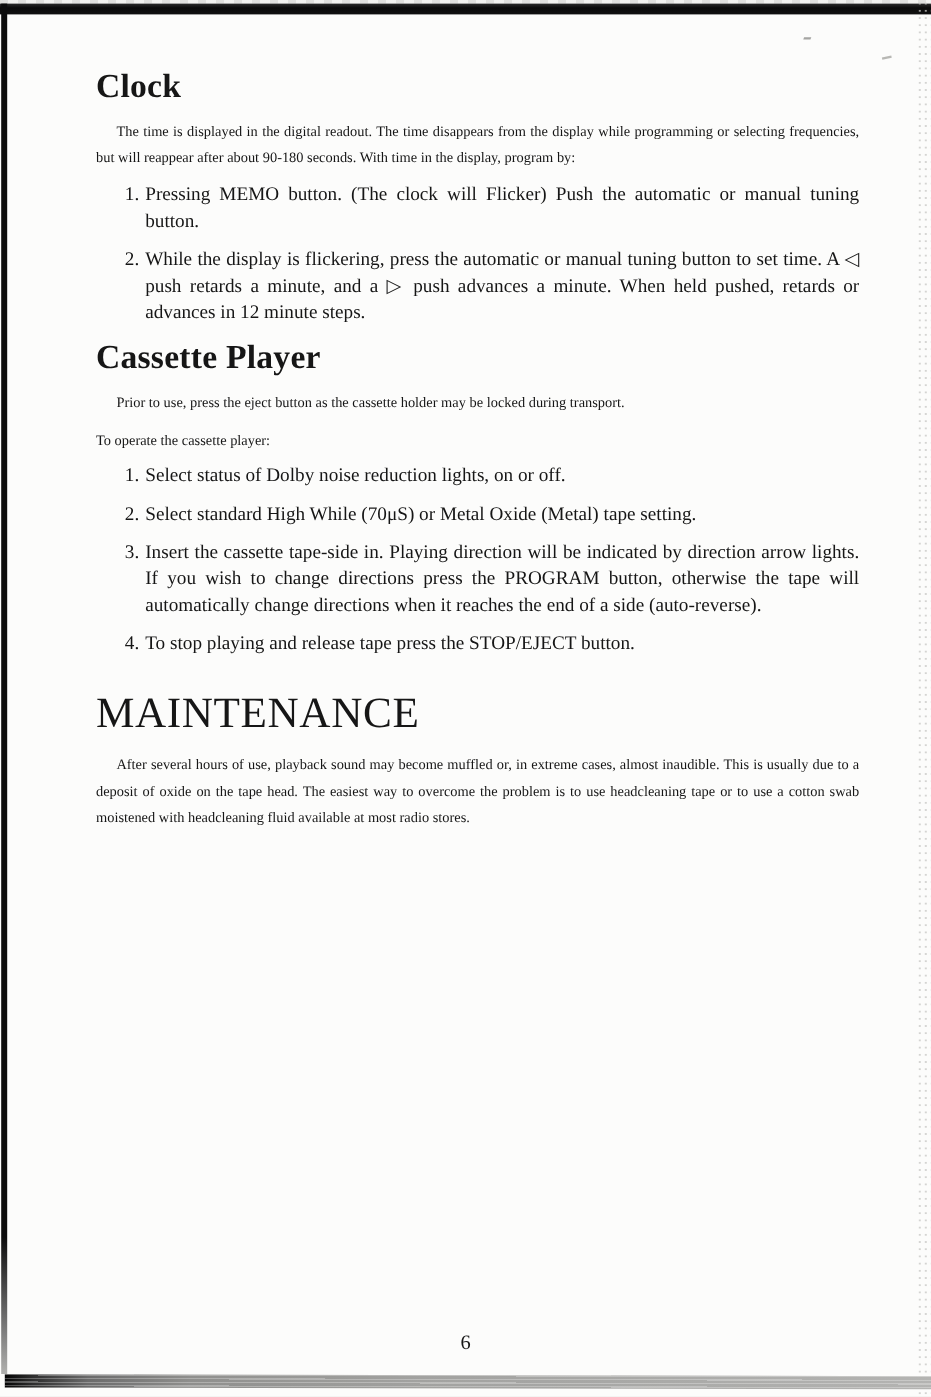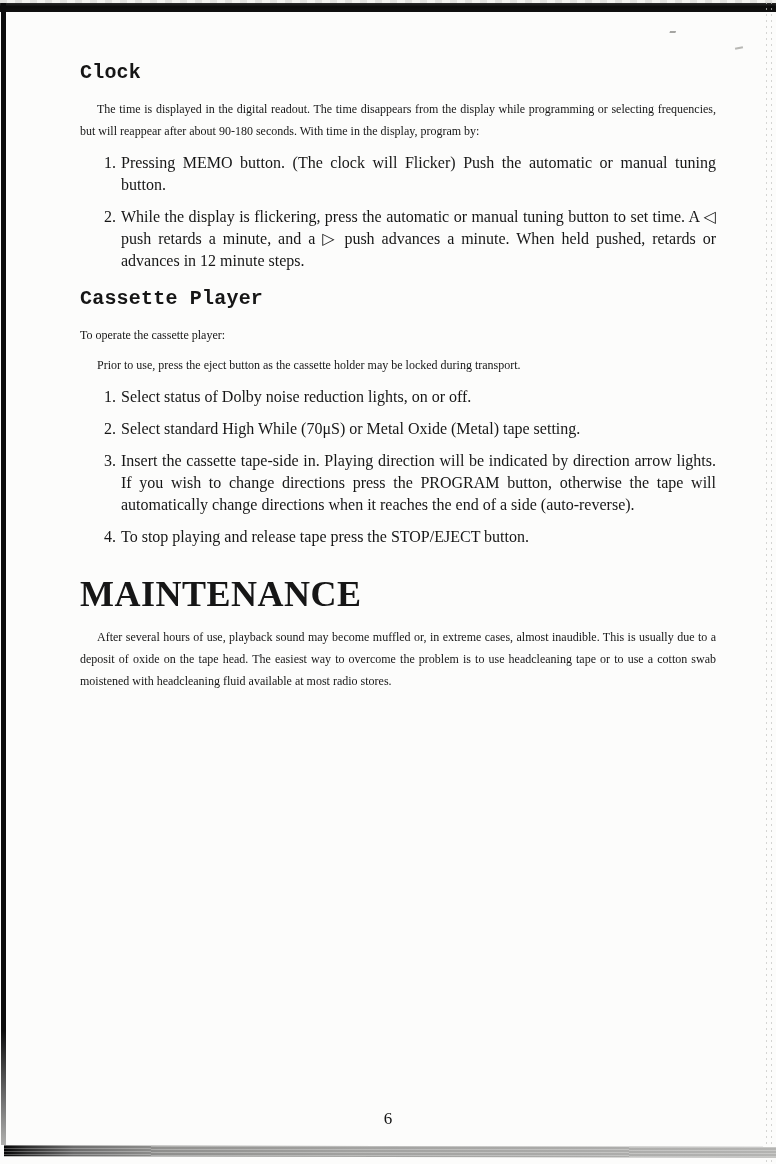--- a/index.html
+++ b/index.html
@@ -76,31 +76,30 @@
   }
   
   .content {
     position: absolute;
     top: 0; left: 0;
     box-sizing: border-box;
     width: 776px;
     padding: 56px 60px 0 80px;
   }
   .section-heading {
-    font-size: 20px;
+    font-size: 28px;
     font-weight: bold;
     line-height: 34px;
     margin: 0 0 8px 0;
     letter-spacing: 0.2px;
-    font-family: Liberation Mono, monospace;
   }
   .section-heading.cassette { margin-top: 6px; }
   .main-heading {
     font-size: 36px;
-    font-weight: bold;
+    font-weight: normal;
     line-height: 44px;
     margin: 24px 0 10px 0;
     letter-spacing: 0.5px;
   }
   .para {
     font-size: 12px;
     line-height: 22px;
     margin: 0 0 10px 0;
     text-align: justify;
     text-indent: 17px;
@@ -145,23 +144,23 @@
 
     <p class="para">The time is displayed in the digital readout. The time disappears from the display while programming or selecting frequencies, but will reappear after about 90-180 seconds. With time in the display, program by:</p>
 
     <ol class="steps clock-list">
       <li>Pressing MEMO button. (The clock will Flicker) Push the automatic or manual tuning button.</li>
       <li>While the display is flickering, press the automatic or manual tuning button to set time. A ◁ push retards a minute, and a ▷ push advances a minute. When held pushed, retards or advances in 12 minute steps.</li>
     </ol>
 
     <h2 class="section-heading cassette">Cassette Player</h2>
 
+    <p class="para">Prior to use, press the eject button as the cassette holder may be locked during transport.</p>
+
     <p class="para flush">To operate the cassette player:</p>
-
-    <p class="para">Prior to use, press the eject button as the cassette holder may be locked during transport.</p>
 
     <ol class="steps">
       <li>Select status of Dolby noise reduction lights, on or off.</li>
       <li>Select standard High While (70μS) or Metal Oxide (Metal) tape setting.</li>
       <li>Insert the cassette tape-side in. Playing direction will be indicated by direction arrow lights. If you wish to change directions press the PROGRAM button, otherwise the tape will automatically change directions when it reaches the end of a side (auto-reverse).</li>
       <li>To stop playing and release tape press the STOP/EJECT button.</li>
     </ol>
 
     <h1 class="main-heading">MAINTENANCE</h1>
 

